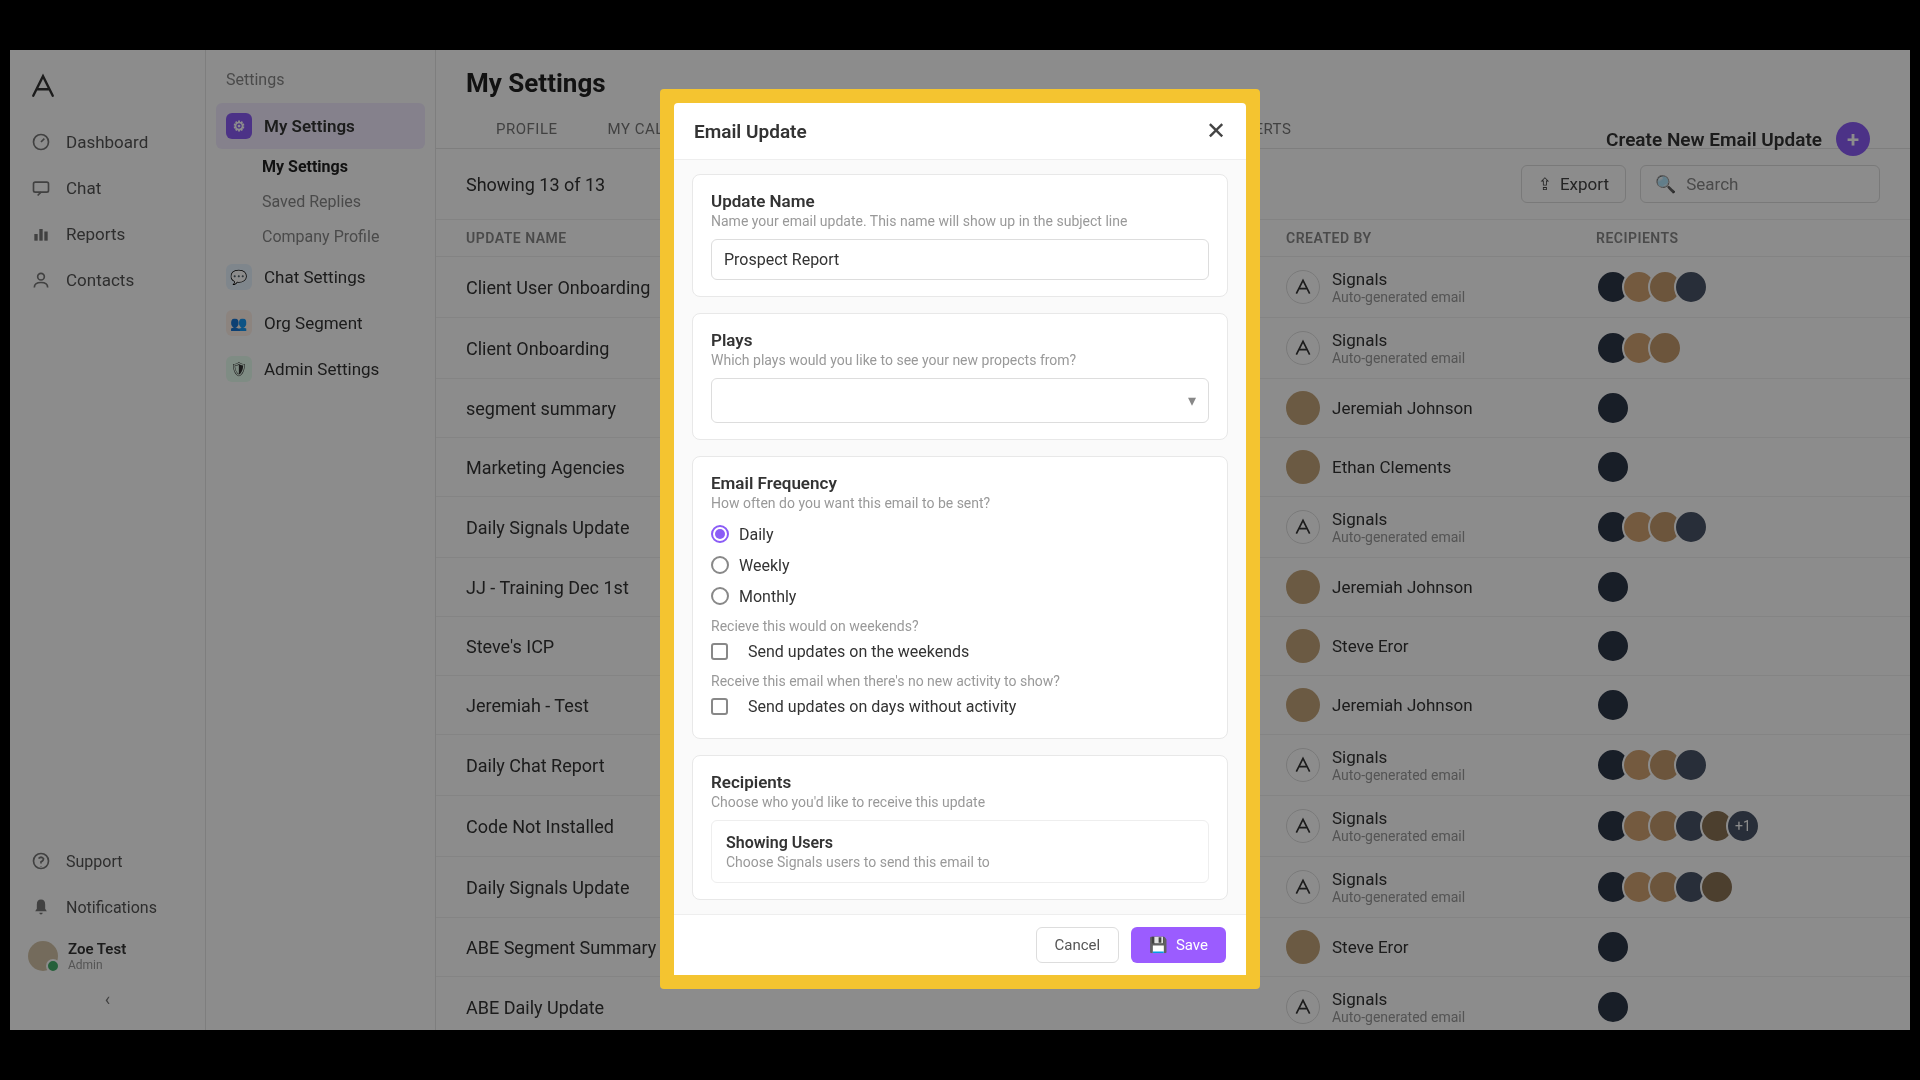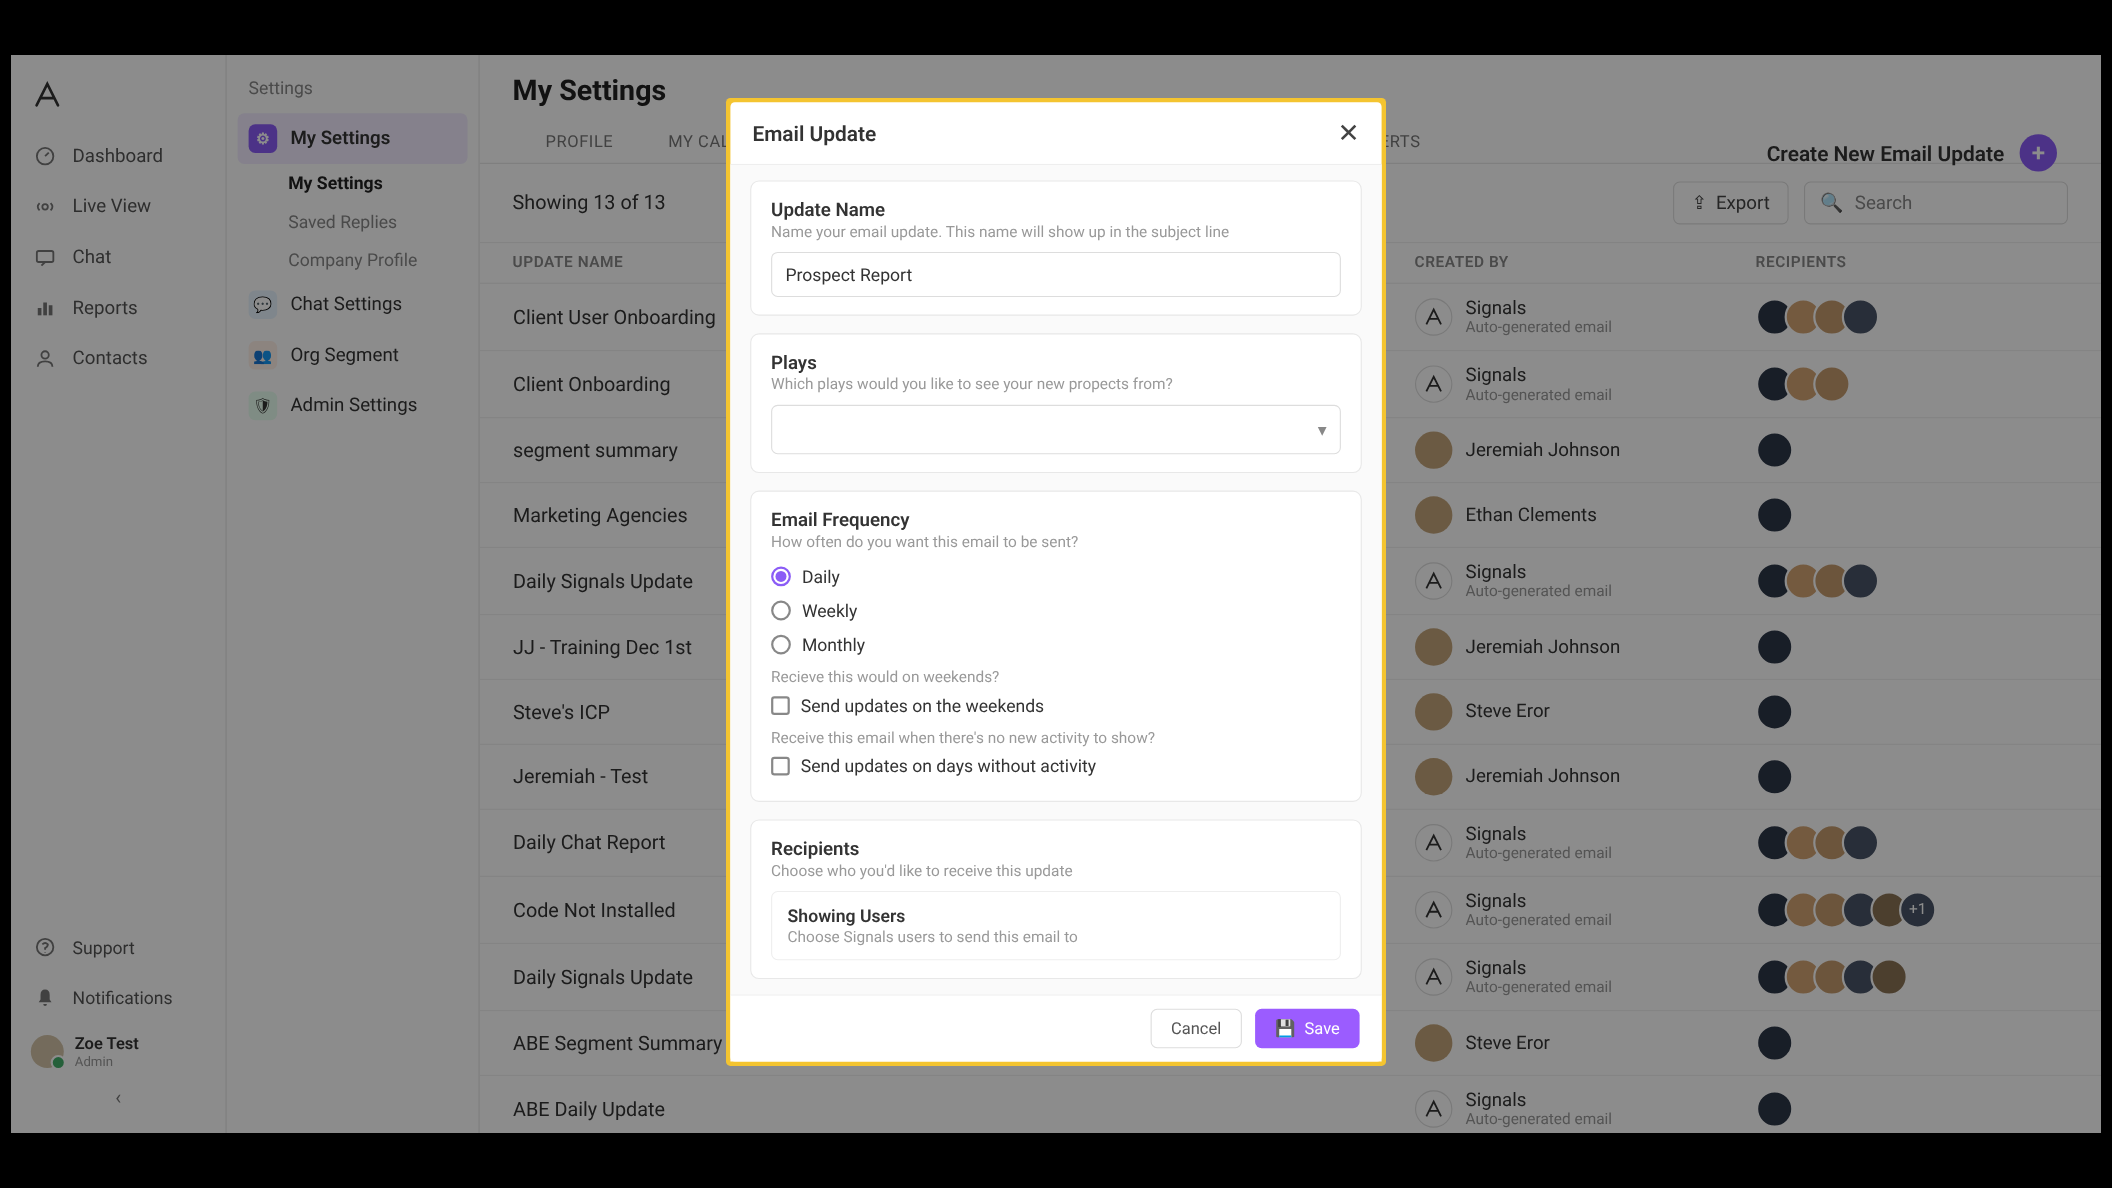--- a/index.html
+++ b/index.html
@@ -46,38 +46,38 @@
 .data-row .col-created{ flex:0 0 310px; display:flex; align-items:center; gap:12px;}
 .creator-avatar{ width:34px;height:34px;border-radius:50%; background:#ccc; overflow:hidden; flex-shrink:0;display:flex;align-items:center;justify-content:center;font-size:20px;font-weight:700;color:#222;}
 .creator-avatar.lambda{ background:#fff; border:1px solid #ddd;}
 .creator-meta .cname{font-size:17px;}
 .creator-meta .csub{font-size:14px;color:#999;}
 .recip-stack{ display:flex;}
 .recip-stack .rav{ width:34px;height:34px;border-radius:50%;background:#888;border:2px solid #fff; margin-left:-8px;}
 .recip-stack .rav:first-child{margin-left:0;}
 .recip-stack .rav.more{ background:#4a5568;color:#fff;display:flex;align-items:center;justify-content:center;font-size:14px;}
 .dim-overlay{ position:absolute; inset:0; background:rgba(0,0,0,0.45);}
-.modal-wrap{ position:absolute; left:50%; top:89px; transform:translateX(-50%); width:600px; background:#f4c430; padding:4px; border-radius:4px;}
+.modal-wrap{ position:absolute; left:50%; top:89px; transform:translateX(-50%); width:600px; background:#f4c430; padding:14px; border-radius:4px;}
 .modal{ background:#fff; border-radius:4px; display:flex; flex-direction:column; max-height:890px;}
 .modal-head{ display:flex; align-items:center; justify-content:space-between; padding:14px 20px; border-bottom:1px solid #eee;}
 .modal-title{ font-size:19px; font-weight:600; color:#333;}
 .modal-close{ font-size:24px; color:#444; cursor:pointer; background:none;border:none;}
 .modal-body{ padding:14px 18px; overflow-y:auto; background:#fafafa; display:flex; flex-direction:column; gap:16px;}
 .modal-body::-webkit-scrollbar{width:8px;}
 .modal-body::-webkit-scrollbar-thumb{background:#ccc;border-radius:4px;}
 .card{ background:#fff; border:1px solid #e8e8e8; border-radius:8px; padding:16px 18px;}
 .card-label{ font-size:17px; font-weight:600; color:#333;}
 .card-hint{ font-size:14px; color:#999; margin-top:2px;}
 .text-input{ width:100%; border:1px solid #ddd; border-radius:6px; padding:10px 12px; font-size:16px; margin-top:10px; color:#333;}
 .select-box{ width:100%; border:1px solid #ddd; border-radius:6px; padding:12px; margin-top:10px; display:flex; justify-content:flex-end; color:#888;}
 .radio-row{ display:flex; align-items:flex-start; gap:10px; padding:6px 0; font-size:16px; color:#333;}
 .radio{ width:18px;height:18px;border:2px solid #888;border-radius:50%; display:flex;align-items:center;justify-content:center;}
 .radio.checked{ border-color:#8b5cf6;}
 .radio.checked::after{content:'';width:10px;height:10px;border-radius:50%;background:#8b5cf6;}
-.check-row{ display:flex; align-items:center; gap:10px; padding:6px 0; font-size:16px; color:#333;}
+.check-row{ display:flex; align-items:center; gap:20px; padding:6px 0; font-size:16px; color:#333;}
 .checkbox{ width:17px;height:17px;border:2px solid #888;border-radius:3px;}
 .sub-hint{ font-size:14px; color:#999; padding:6px 0 2px;}
 .nested-card{ border:1px solid #eee; border-radius:6px; padding:12px 14px; margin-top:10px;}
 .modal-foot{ display:flex; justify-content:flex-end; gap:12px; padding:12px 20px; border-top:1px solid #eee; background:#fff;}
 .btn-cancel{ border:1px solid #ddd; background:#fff; padding:8px 18px; border-radius:6px; font-size:15px; color:#555;}
 .btn-save{ background:#9b5cff; color:#fff; border:none; padding:8px 18px; border-radius:6px; font-size:15px; display:flex;align-items:center;gap:8px;}
 svg{display:block;}
 </style>
 </head>
 <body>
@@ -95,29 +95,20 @@
           <svg width="20" height="20" viewBox="0 0 24 24" fill="none" stroke="#777" stroke-width="2">
             <circle cx="12" cy="12" r="9"></circle>
             <path d="M12 12 L16 8"></path>
           </svg>
         </span>
         <span>Dashboard</span>
       </div>
     <div class="nav-item">
         <span class="icon">
           <svg width="20" height="20" viewBox="0 0 24 24" fill="none" stroke="#777" stroke-width="2">
-            <circle cx="12" cy="12" r="3"></circle>
-            <path d="M6 8 Q2 12 6 16 M18 8 Q22 12 18 16"></path>
-          </svg>
-        </span>
-        <span>Live View</span>
-      </div>
-    <div class="nav-item">
-        <span class="icon">
-          <svg width="20" height="20" viewBox="0 0 24 24" fill="none" stroke="#777" stroke-width="2">
             <rect x="3" y="5" width="18" height="12" rx="2"></rect>
             <path d="M8 21 L12 17"></path>
           </svg>
         </span>
         <span>Chat</span>
       </div>
     <div class="nav-item">
         <span class="icon">
           <svg width="20" height="20" viewBox="0 0 24 24" fill="#777">
             <rect x="4" y="12" width="4" height="8"></rect>

